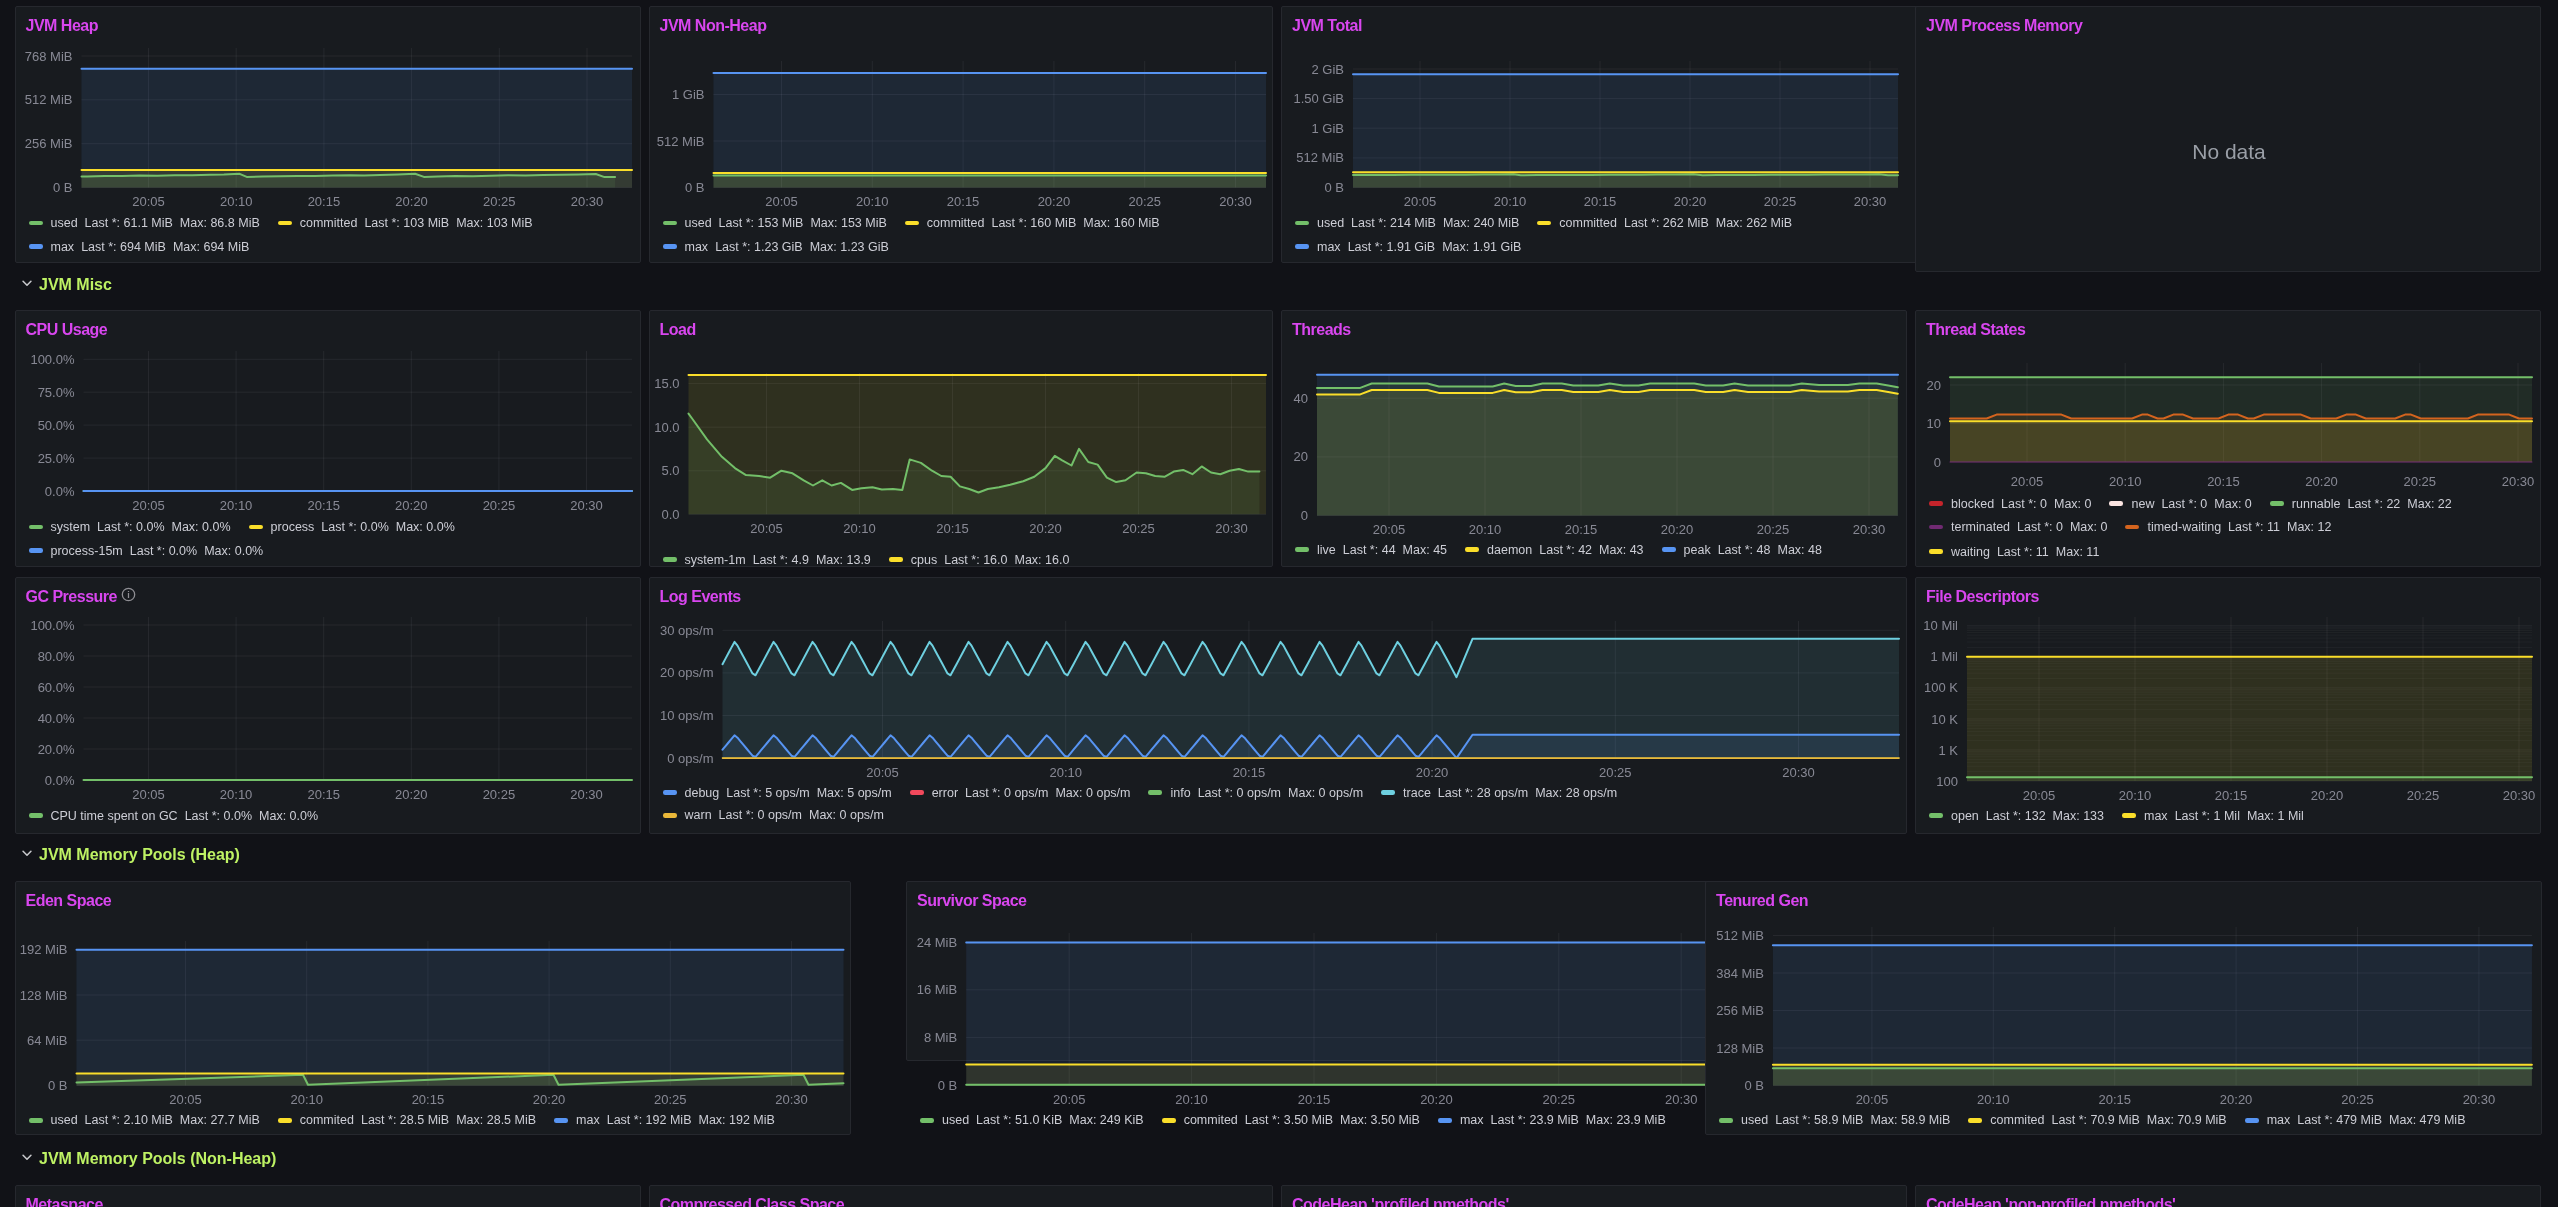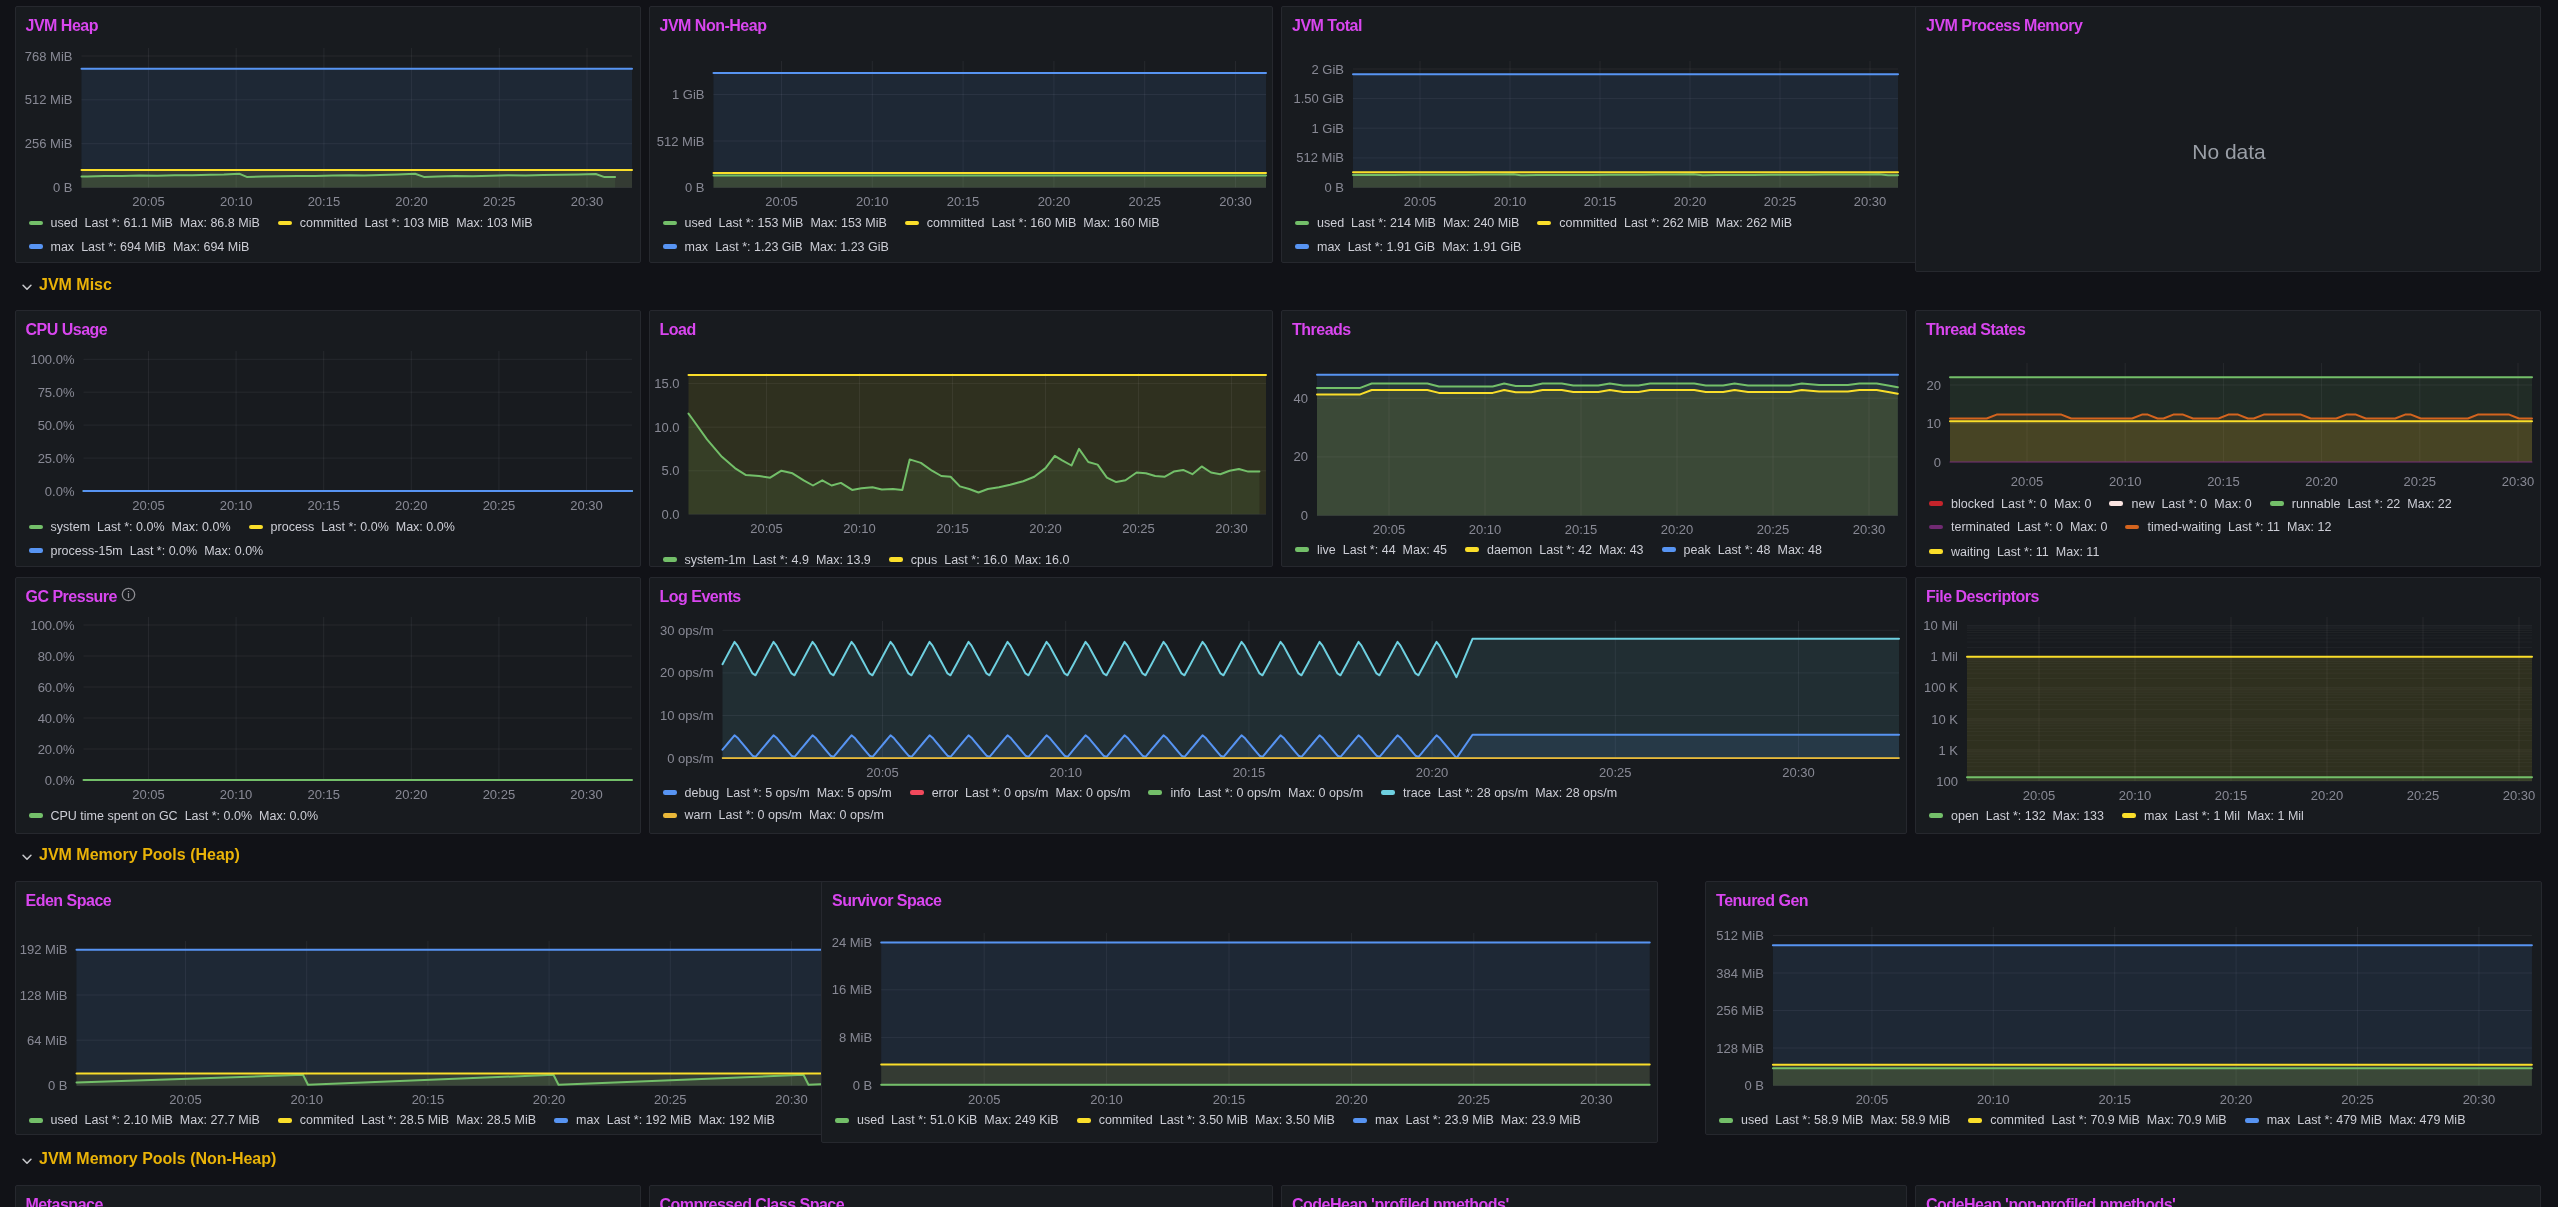--- a/index.html
+++ b/index.html
@@ -2,21 +2,21 @@
 <html><head><meta charset="utf-8"><style>
 *{margin:0;padding:0;box-sizing:border-box}
 html,body{width:2558px;height:1207px;background:#111217;font-family:"Liberation Sans",sans-serif;overflow:hidden;position:relative}
 .panel{position:absolute;background:#181b1f;border:1px solid #26282e;border-radius:2px}
 .ptitle{position:absolute;left:10px;top:10px;font-size:16px;font-weight:600;color:#d946ef;letter-spacing:-0.5px}
 .leg{position:absolute;left:13px;right:6px;height:22px;display:flex;align-items:center;font-size:12.5px;color:#cdced6;white-space:nowrap;overflow:hidden}
 .leg .li{display:inline-flex;align-items:center;margin-right:11px}
 .leg .sw{display:inline-block;width:14px;height:4.5px;border-radius:2.2px;margin-right:8px}
 .leg .ln{margin-right:7px}
 .leg .ls{margin-right:7px}
-.rowhdr{position:absolute;display:flex;align-items:flex-end;color:#eab308;font-size:16px;font-weight:600}
+.rowhdr{position:absolute;display:flex;align-items:flex-start;color:#bef264;font-size:16px;font-weight:600}
 .rowhdr svg{margin-right:6px}
 </style></head><body>
 <div class="rowhdr" style="left:20px;top:276px">
     <svg width="14" height="14" viewBox="0 0 16 16">
       <path d="M3.5 6l4.5 4.5L12.5 6" stroke="#c7c8cc" stroke-width="1.8" fill="none" stroke-linecap="round" stroke-linejoin="round"></path>
     </svg>
     <span style="margin-left:-1px">JVM Misc</span>
   </div>
 <div class="rowhdr" style="left:20px;top:846px">
     <svg width="14" height="14" viewBox="0 0 16 16">
@@ -649,21 +649,21 @@
         <span class="ls">Max: 28.5 MiB</span>
       </span>
       <span class="li">
         <span class="sw" style="background:#5794f2"></span>
         <span class="ln">max</span>
         <span class="ls">Last *: 192 MiB</span>
         <span class="ls">Max: 192 MiB</span>
       </span>
     </div>
   </div>
-<div class="panel" style="left:821px;top:881px;width:836.7px;height:262px">
+<div class="panel" style="left:906px;top:881px;width:836.7px;height:180px">
     <div class="ptitle">Survivor Space</div>
     <svg width="836.7" height="254" style="position:absolute;left:0;top:0">
       <line x1="162.2" y1="51.0" x2="162.2" y2="203.5" stroke="rgba(204,204,220,0.08)" stroke-width="1"></line>
       <text x="162.2" y="217.5" text-anchor="middle" font-size="13" fill="rgba(204,204,220,0.62)" font-weight="400" dominant-baseline="central">20:05</text>
       <line x1="284.6" y1="51.0" x2="284.6" y2="203.5" stroke="rgba(204,204,220,0.08)" stroke-width="1"></line>
       <text x="284.6" y="217.5" text-anchor="middle" font-size="13" fill="rgba(204,204,220,0.62)" font-weight="400" dominant-baseline="central">20:10</text>
       <line x1="407.0" y1="51.0" x2="407.0" y2="203.5" stroke="rgba(204,204,220,0.08)" stroke-width="1"></line>
       <text x="407.0" y="217.5" text-anchor="middle" font-size="13" fill="rgba(204,204,220,0.62)" font-weight="400" dominant-baseline="central">20:15</text>
       <line x1="529.4" y1="51.0" x2="529.4" y2="203.5" stroke="rgba(204,204,220,0.08)" stroke-width="1"></line>
       <text x="529.4" y="217.5" text-anchor="middle" font-size="13" fill="rgba(204,204,220,0.62)" font-weight="400" dominant-baseline="central">20:20</text>

